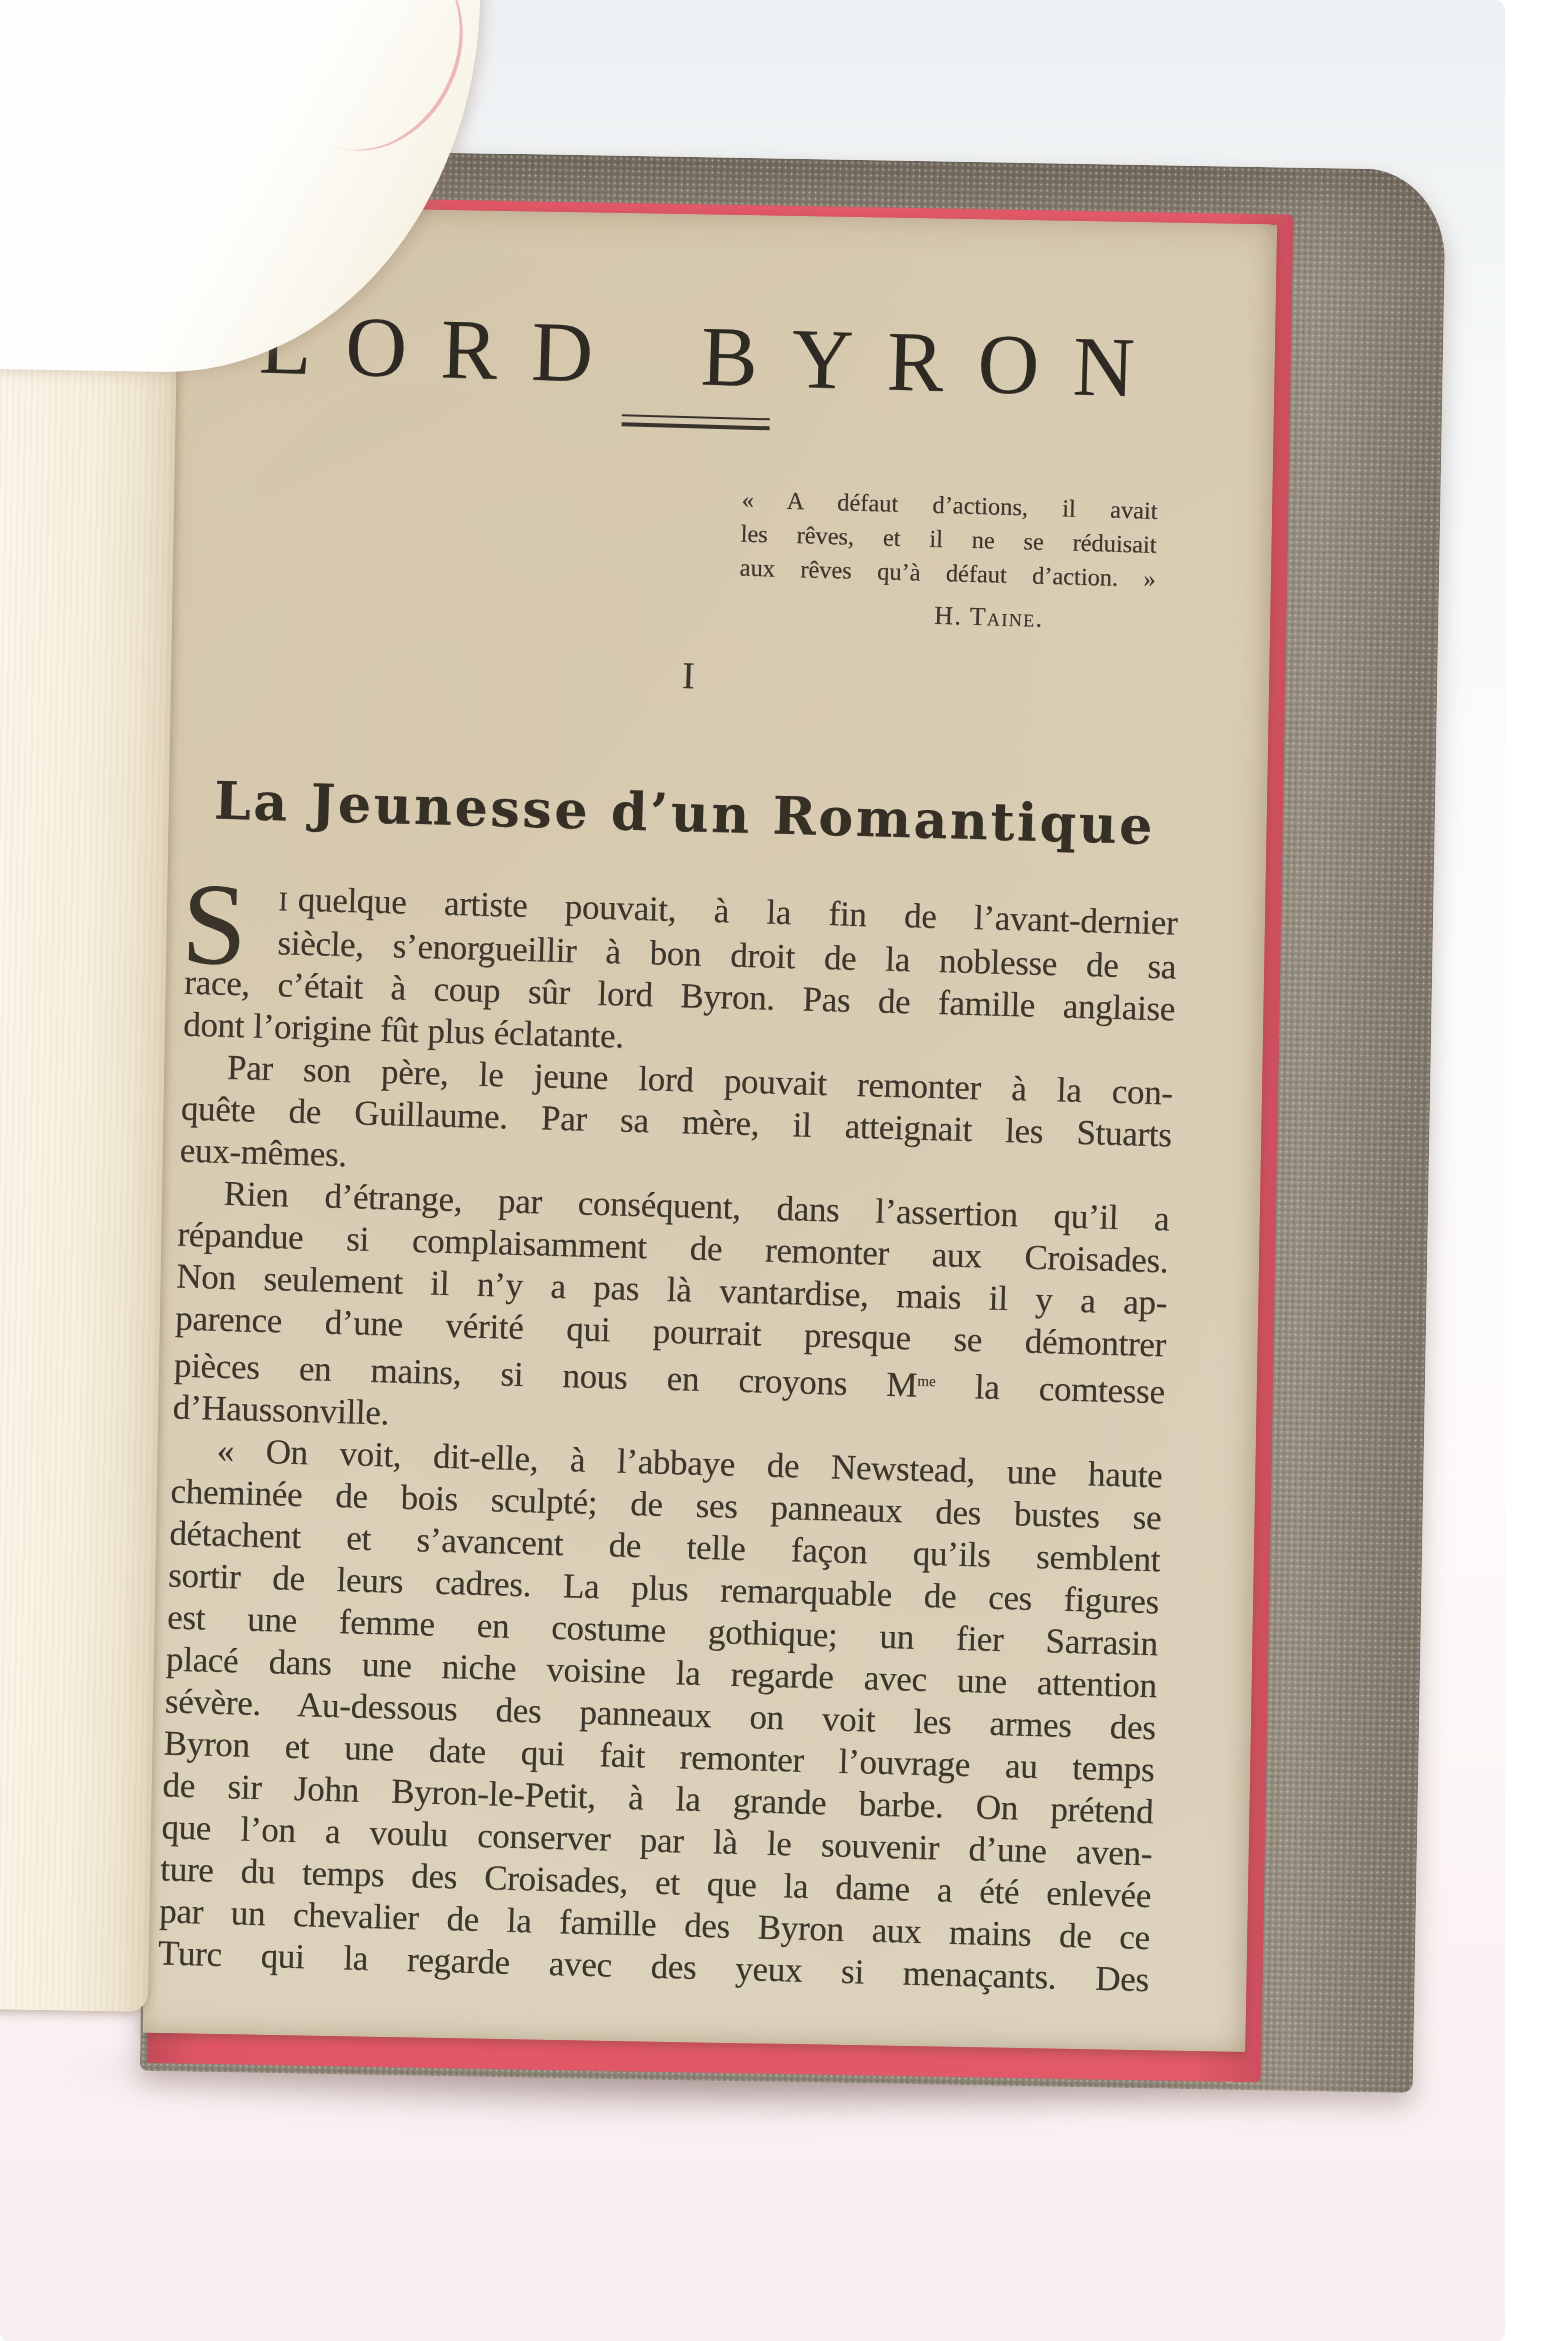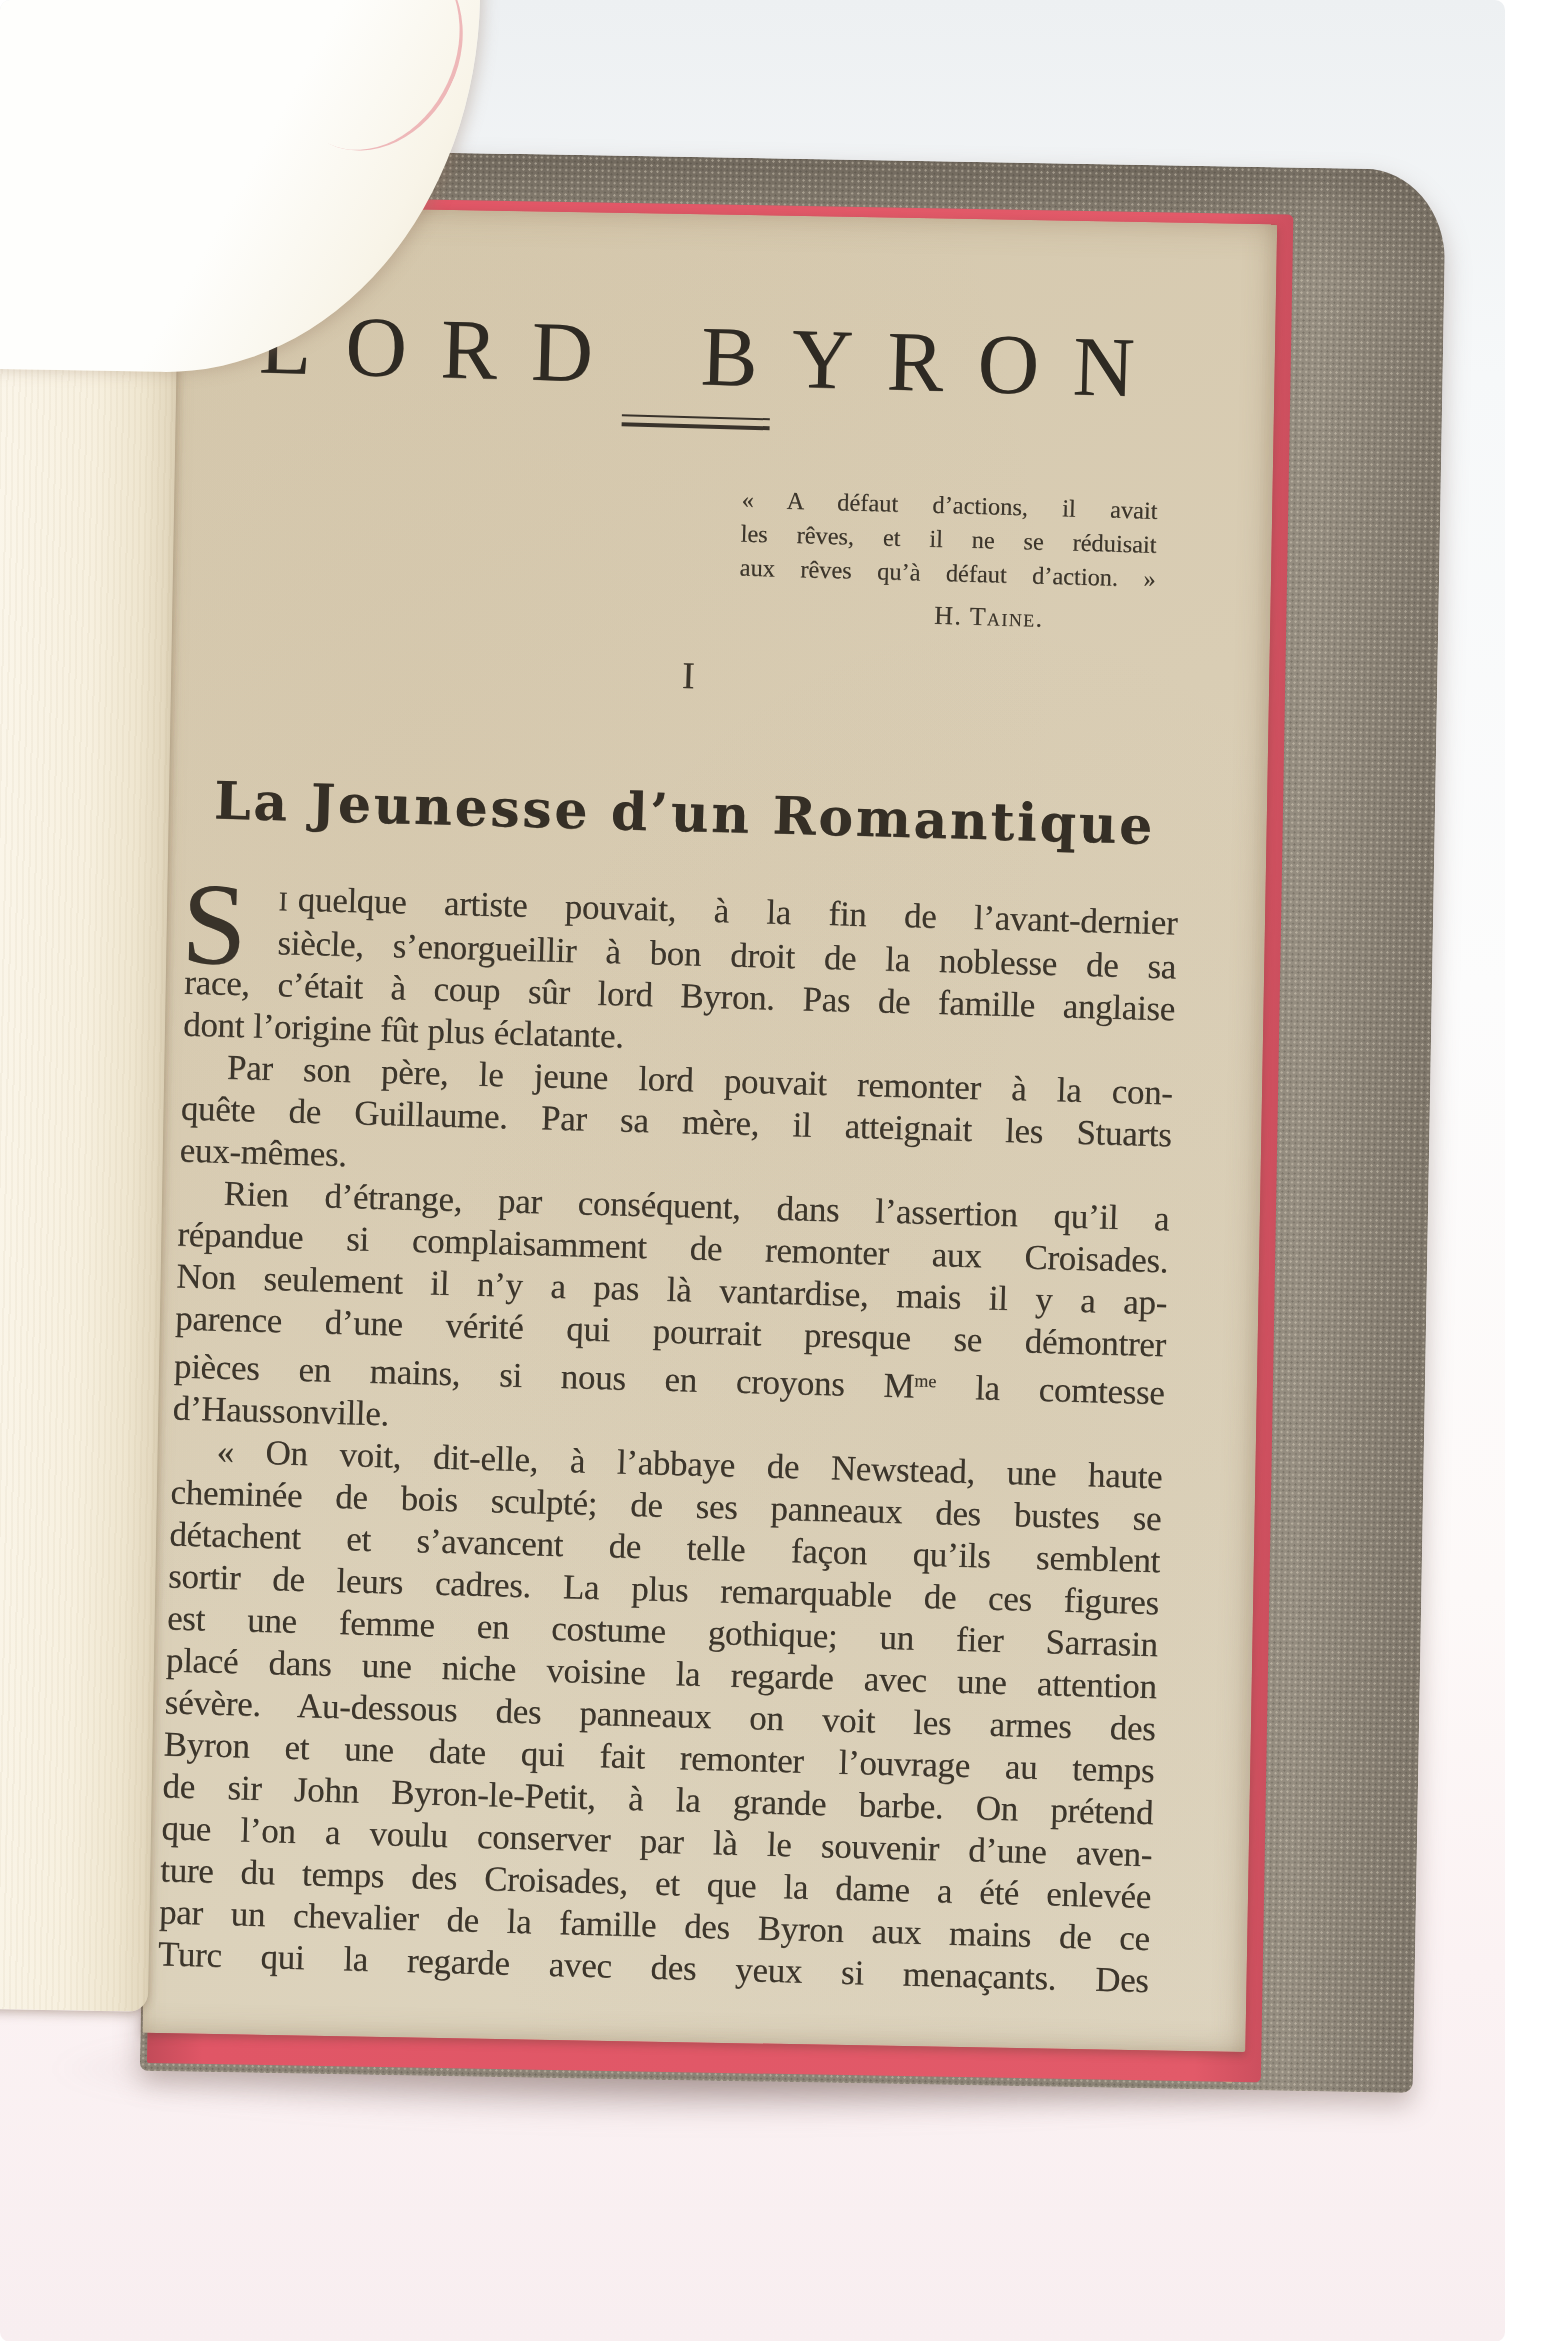--- a/index.html
+++ b/index.html
@@ -108,21 +108,21 @@
   .line{text-align:justify;text-align-last:justify;}
   .line.last{text-align-last:left;}
   .line.indent{text-indent:45px;}
   .para{position:relative;}
   .para1 .pad{padding-left:92px;}
   .dropcap{
     position:absolute;left:-4.1px;top:-11px;
     font-size:117px;line-height:1;color:#39332a;
   }
   .sc-lead{font-size:27px;letter-spacing:0.7px;margin-right:9.5px;}
-  .sup-me{font-size:18px;vertical-align:11px;letter-spacing:0;}
+  .sup-me{font-size:15px;vertical-align:11px;letter-spacing:0;}
 </style>
 </head>
 <body>
 
 <div class="stage">
   <div class="book-shadow"></div>
 
   <div class="book">
     <div class="cover"></div>
     <div class="corner-wear"></div>

